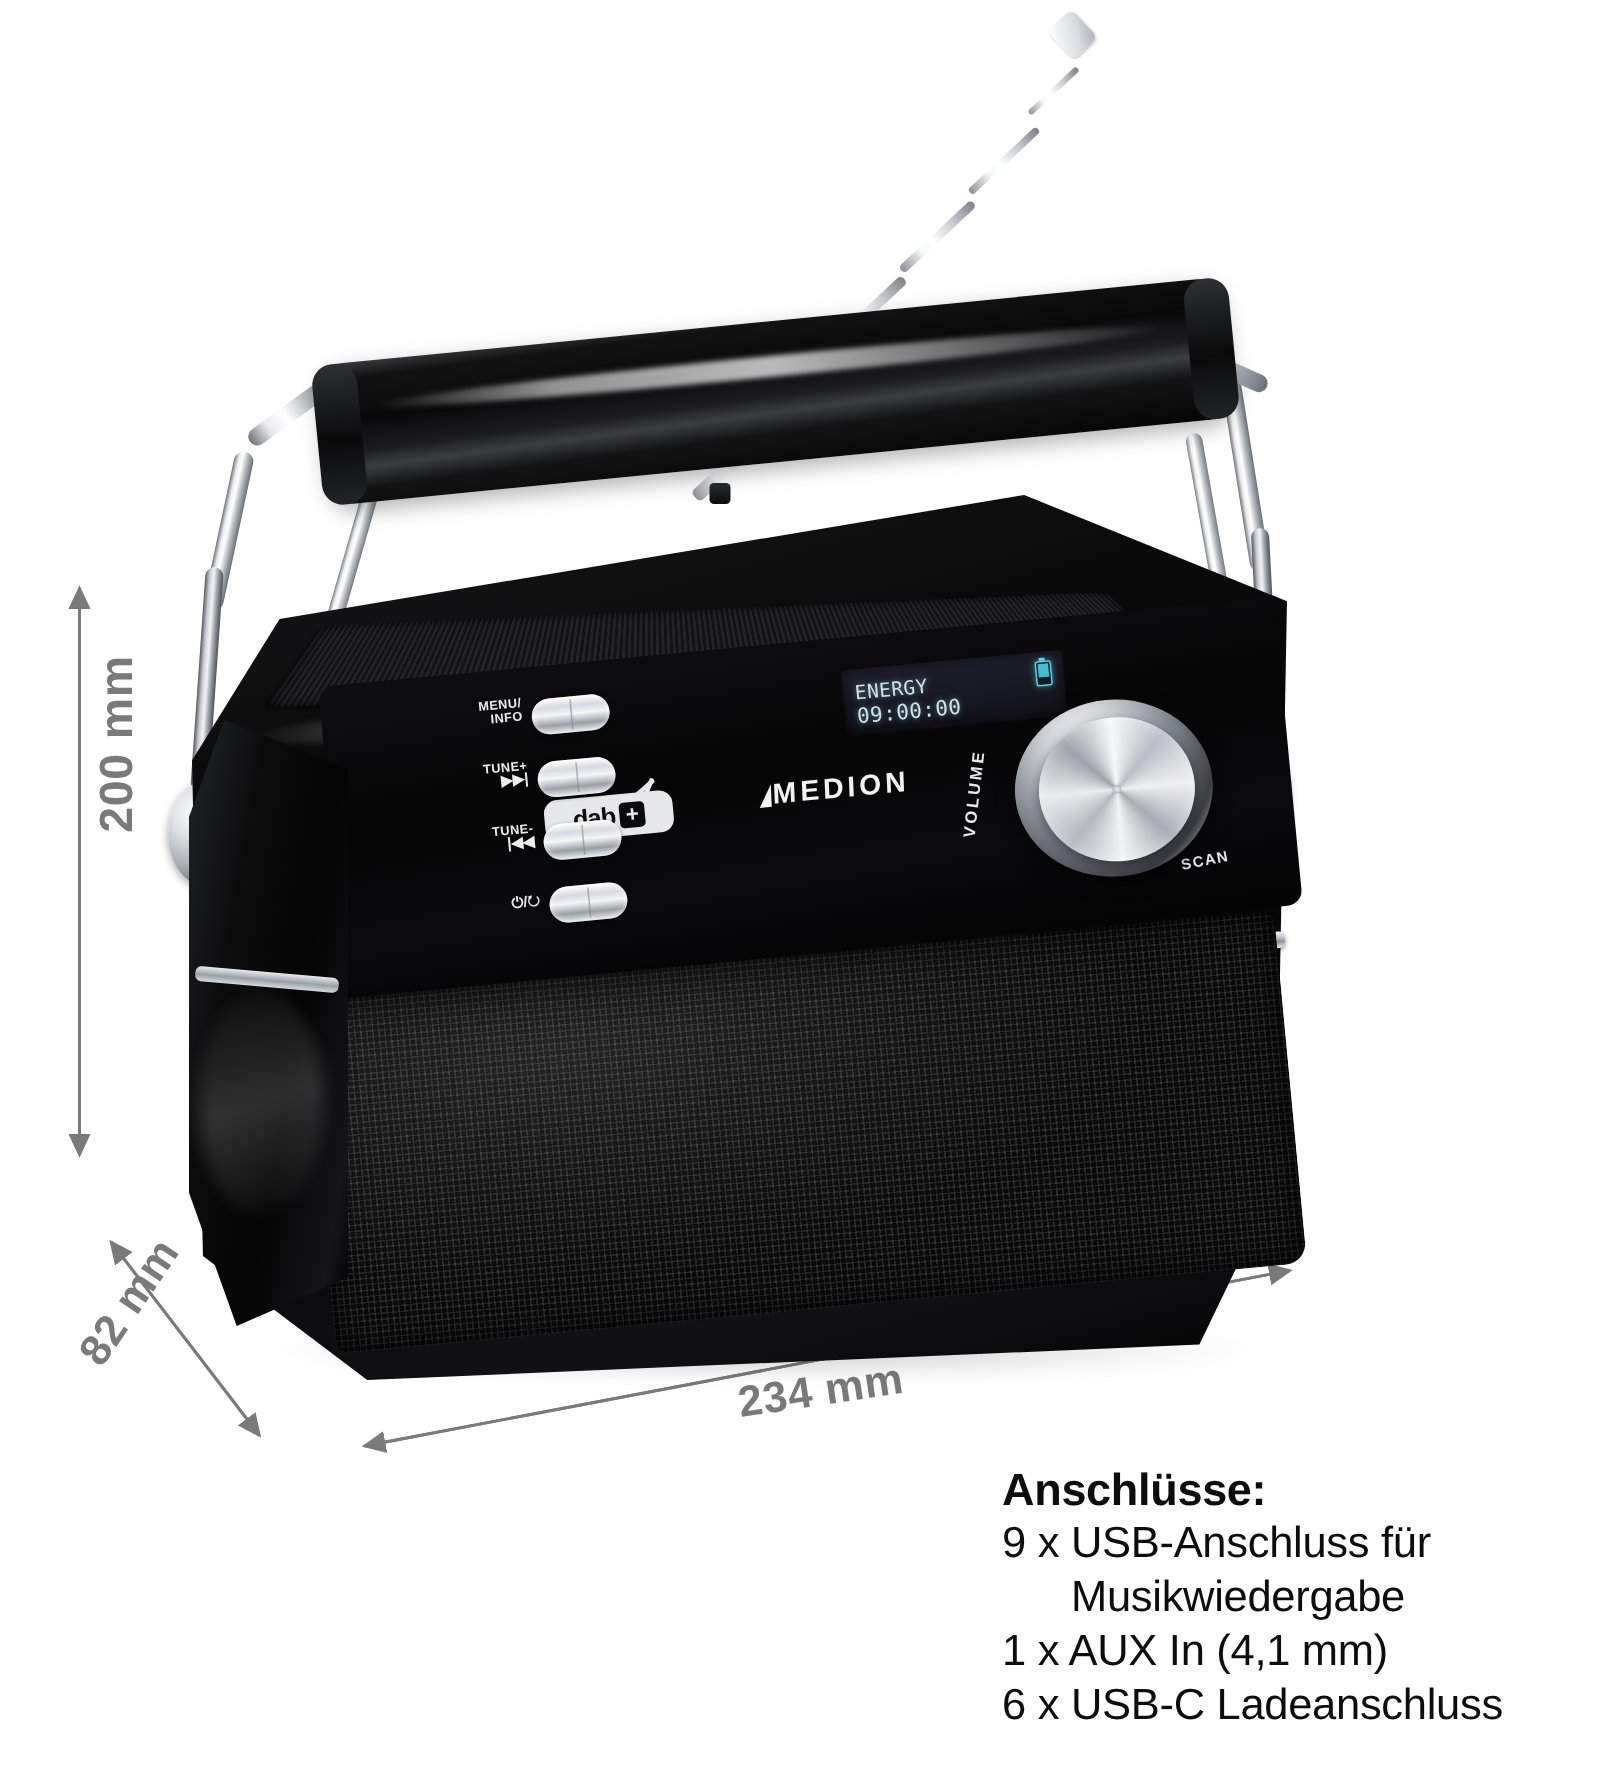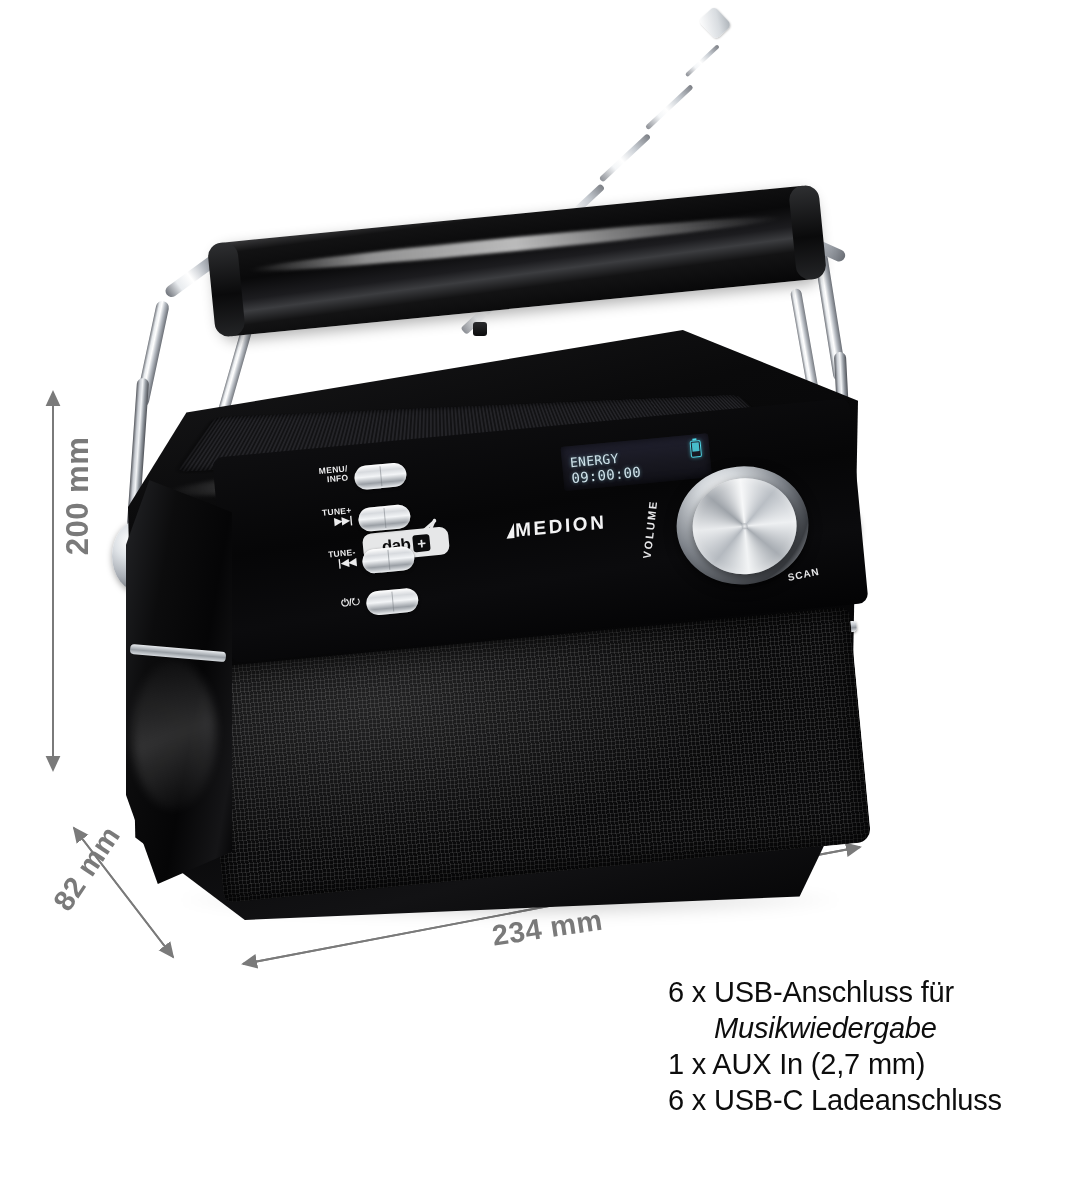--- a/index.html
+++ b/index.html
@@ -16,21 +16,21 @@
                transform:rotate(-90deg);transform-origin:center;width:200px;text-align:center;}
   #dim-d-label{left:22px;top:852px;font-size:29px;letter-spacing:.5px;
                transform:rotate(-56deg);transform-origin:center;width:130px;text-align:center;}
   #dim-w-label{left:490px;top:920px;font-size:29px;letter-spacing:.5px;
                transform:rotate(-8.5deg);transform-origin:left top;}
 
   
   .spec{position:absolute;left:668px;top:975px;width:412px;color:#0d0d0d;}
   .spec-title{font-size:30px;font-weight:bold;line-height:1.24;letter-spacing:-.2px;}
   .spec-line{font-size:29px;line-height:1.24;letter-spacing:-.2px;font-weight:400;}
-  .spec-line.indent{padding-left:46px;font-style:italic;}
+  .spec-line.indent{padding-left:46px;}
 
   
   .radio{position:absolute;left:0;top:0;width:1080px;height:1000px;}
 
   
   .antenna{position:absolute;left:452px;top:4px;width:290px;height:360px;}
   .ant-seg{position:absolute;background:linear-gradient(90deg,#8d9096 0%,#f4f6f8 28%,#ffffff 44%,#c9ced4 70%,#7d8086 100%);
            border-radius:3px;transform-origin:bottom center;}
   .ant-tip{position:absolute;width:22px;height:26px;border-radius:5px;
            background:linear-gradient(120deg,#ffffff,#d8dce0 60%,#a8aeb4);
@@ -333,19 +333,20 @@
       <div class="knob-lab" id="lab-volume">VOLUME</div>
       <div class="knob-lab" id="lab-tune">TUNE</div>
       <div class="knob-lab" id="lab-scan">SCAN</div>
       <div class="knob-ring"></div>
       <div class="knob-face"></div>
     </div>
 
   </div>
 
   <div class="spec">
-    <div class="spec-line">6 x USB-Anschluss für</div>
+    <div class="spec-title">Anschlüsse:</div>
+    <div class="spec-line">9 x USB-Anschluss für</div>
     <div class="spec-line indent">Musikwiedergabe</div>
-    <div class="spec-line">1 x AUX In (2,7 mm)</div>
+    <div class="spec-line">1 x AUX In (4,1 mm)</div>
     <div class="spec-line">6 x USB-C Ladeanschluss</div>
   </div>
 
 </div>
 
 </body></html>

